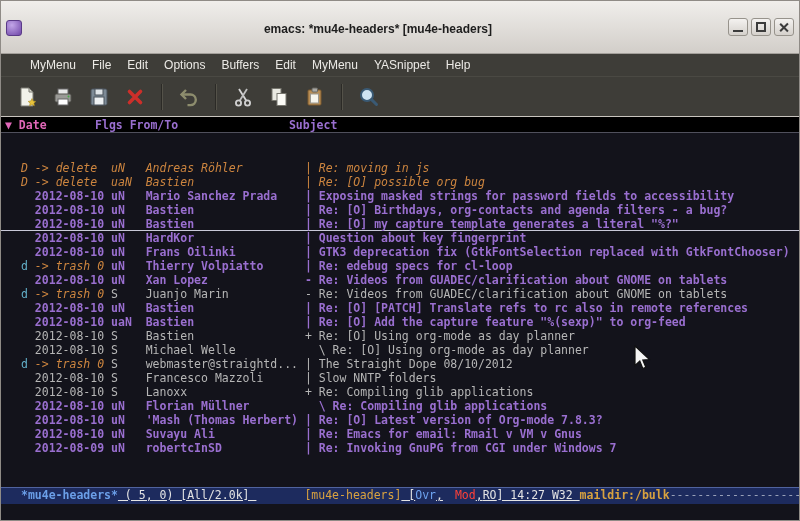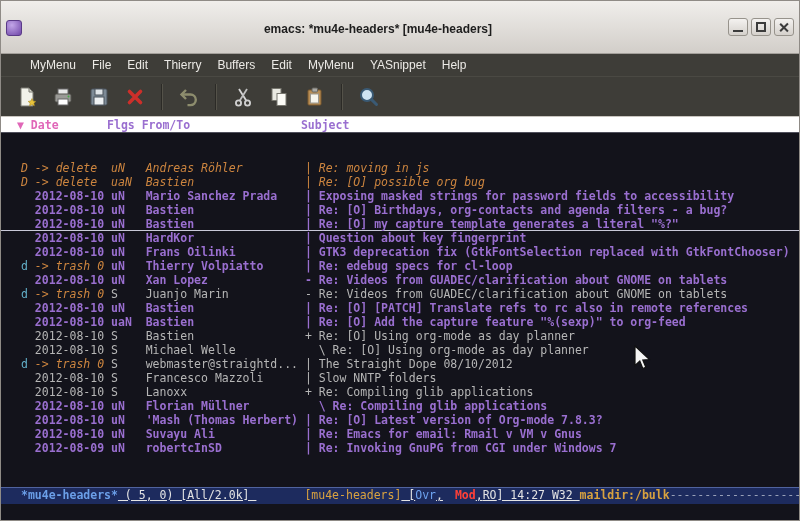--- a/index.html
+++ b/index.html
@@ -19,39 +19,39 @@
   .glyph-close::after{transform:rotate(-45deg);}
   
   .menubar{flex:0 0 22px;background:#3e3d38;display:flex;align-items:center;padding:0 21px;}
   .menu-item{color:#eceae6;font-size:12px;padding:3px 8px;white-space:nowrap;}
   
   .toolbar{flex:0 0 40px;background:#3e3d38;display:flex;align-items:center;padding:0 8px;border-top:1px solid #4a4943;}
   .tbtn{width:32px;height:32px;display:flex;align-items:center;justify-content:center;margin:0 2px;border-radius:3px;}
   .tbtn.disabled{opacity:.55;}
   .tsep{width:2px;height:26px;margin:0 8px;border-left:1px solid #2b2a26;border-right:1px solid #545249;}
   
-  .headerline{flex:0 0 17px;background:#ffffff;border-top:1px solid #c9c5bf;border-bottom:1px solid #50505c;font:bold 11.5px/14px "DejaVu Sans Mono",monospace;white-space:pre;padding:1px 0 0 16px;color:#9a6fd0;overflow:hidden;}
+  .headerline{flex:0 0 17px;background:#000000;border-top:1px solid #c9c5bf;border-bottom:1px solid #50505c;font:bold 11.5px/14px "DejaVu Sans Mono",monospace;white-space:pre;padding:1px 0 0 4px;color:#9a6fd0;overflow:hidden;}
   .hl-sort{color:#e067b8;}
   
   .buffer{flex:1 1 auto;background:#13131b;font:11.5px/14px "DejaVu Sans Mono",monospace;white-space:pre;overflow:hidden;}
   .row{height:14px;padding-left:20px;}
   .row.current{box-shadow:inset 0 -1px 0 #c9c9d8;}
   .face-unread{color:#9a6fd0;font-weight:bold;}
   .face-read{color:#b6b6b6;}
   .face-deleted{color:#cd853f;font-style:italic;}
   .face-special{color:#cd853f;font-style:italic;}
   .mark-d{color:#62aec8;}
   .end-line{color:#cd853f;font-style:italic;}
   
   .modeline{flex:0 0 17px;background:#1d2b5e;border-top:1px solid #50639f;font:11.5px/15px "DejaVu Sans Mono",monospace;white-space:pre;padding-left:4px;color:#e4e4e4;overflow:hidden;}
   .ml-plain{color:#e4e4e4;text-decoration:underline;}
   .ml-buffer{color:#6b9fe8;font-weight:bold;margin-left:16px;}
   .ml-mode{color:#d9a23f;margin-left:48px;}
   .ml-ovr{color:#6ea3f0;}
-  .ml-mod{color:#ff4038;font-weight:bold;padding-left:12px;}
+  .ml-mod{color:#ff4038;font-weight:normal;padding-left:12px;}
   .ml-dir{color:#d9a23f;font-weight:bold;margin-top:37px;}
   .ml-dashes{color:#98a0b8;}
   
   .echo{flex:0 0 16px;background:#13131b;}
   
   .mouse-cursor{position:absolute;left:632px;top:344px;z-index:10;pointer-events:none;}
 </style>
 </head>
 <body>
 
@@ -70,21 +70,21 @@
       <div class="winbtn">
           <span class="glyph-close"></span>
         </div>
     </div>
   </div>
 
   <div class="menubar" id="menubar">
       <span class="menu-item">MyMenu</span>
       <span class="menu-item">File</span>
       <span class="menu-item">Edit</span>
-      <span class="menu-item">Thierry</span>
+      <span class="menu-item">Options</span>
       <span class="menu-item">Buffers</span>
       <span class="menu-item">Edit</span>
       <span class="menu-item">MyMenu</span>
       <span class="menu-item">YASnippet</span>
       <span class="menu-item">Help</span>
     </div>
 
   <div class="toolbar" id="toolbar">
       <div class="tbtn">
         <svg width="24" height="24">

